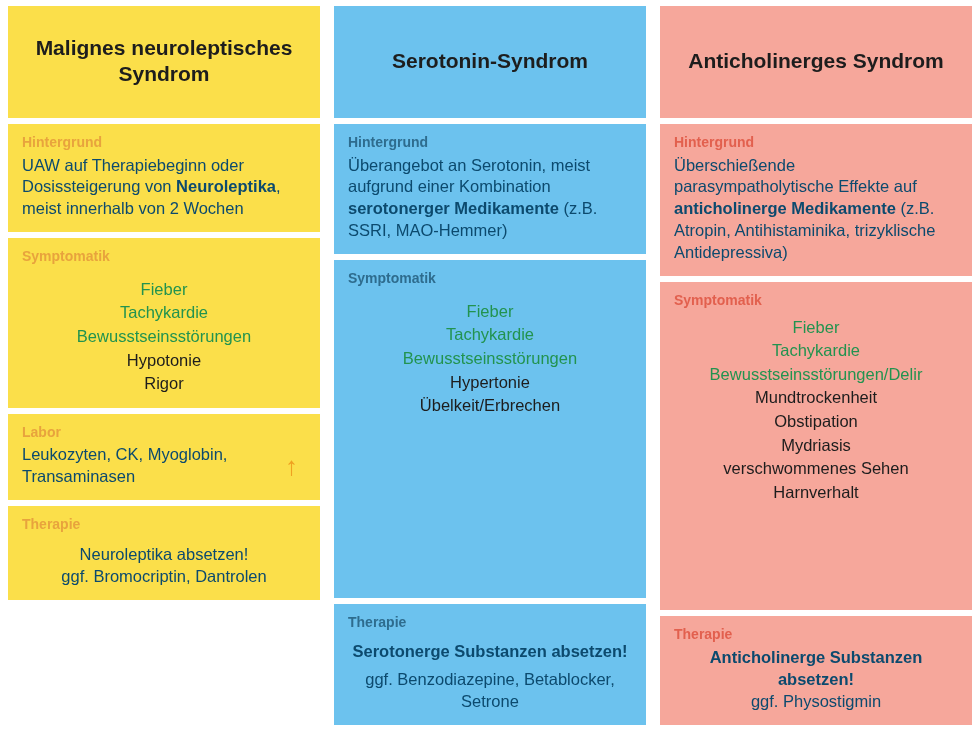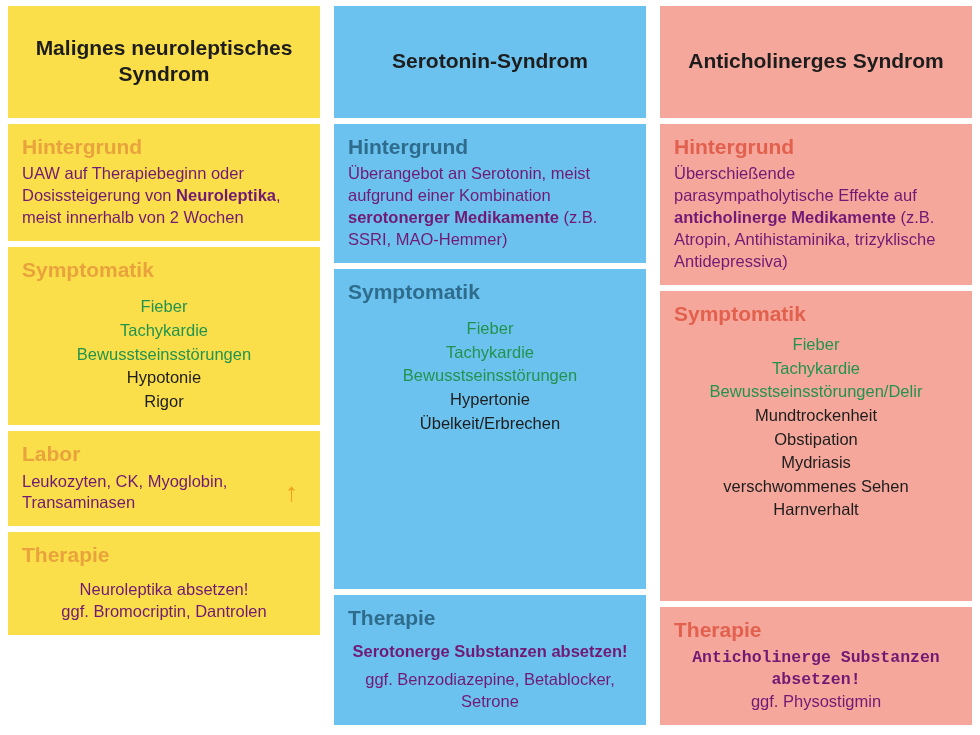--- a/index.html
+++ b/index.html
@@ -32,28 +32,28 @@
     justify-content: center;
     text-align: center;
   }
   .col-title {
     font-size: 21px;
     font-weight: bold;
     color: #1d1d1d;
     line-height: 1.22;
   }
   .section-title {
-    font-size: 21px;
+    font-size: 14px;
     font-weight: bold;
     margin: 0 0 3px 0;
     line-height: 1.25;
   }
   .body-text {
     font-size: 16.5px;
-    color: #701a75;
+    color: #0c4a6e;
     line-height: 1.33;
   }
   .body-text b { font-weight: bold; }
   .centered { text-align: center; }
   .sym-list {
     text-align: center;
     font-size: 16.5px;
     line-height: 1.43;
     color: #1d1d1d;
     margin-top: 12px;
@@ -185,19 +185,19 @@
         <span class="line">Obstipation</span>
         <span class="line">Mydriasis</span>
         <span class="line">verschwommenes Sehen</span>
         <span class="line">Harnverhalt</span>
       </div>
     </div>
 
     <div class="card">
       <div class="section-title">Therapie</div>
       <div class="therapy-block centered" style="margin-top:4px;">
-        <div class="body-text" style="font-weight:bold;font-family:Liberation Mono, monospace;">Anticholinerge Substanzen absetzen!</div>
+        <div class="body-text" style="font-weight:bold;">Anticholinerge Substanzen absetzen!</div>
         <div class="body-text">ggf. Physostigmin</div>
       </div>
     </div>
   </div>
 
 </div>
 
 </body></html>

